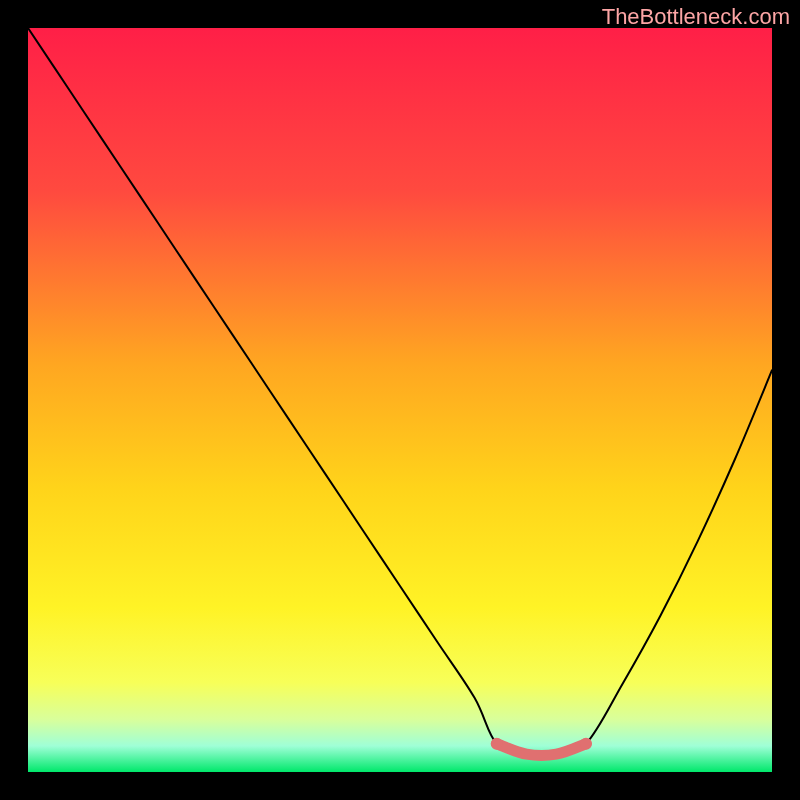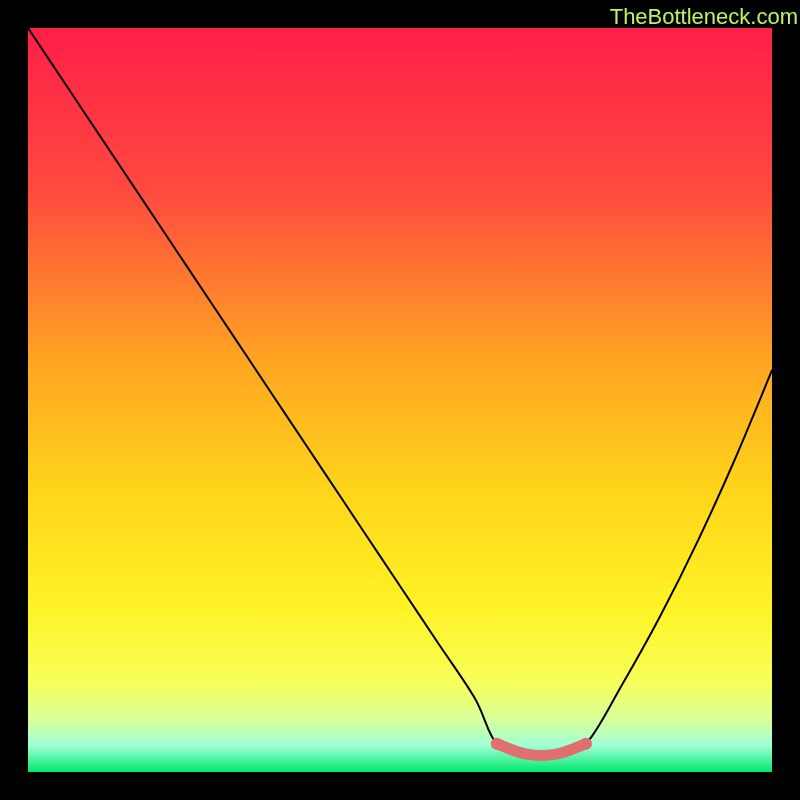--- a/index.html
+++ b/index.html
@@ -36,25 +36,25 @@
   .curve-svg {
     position: absolute;
     left: 0;
     top: 0;
     width: 100%;
     height: 100%;
   }
   .watermark {
     position: absolute;
     top: 4px;
-    right: 2px;
+    right: 10px;
     font-family: Arial, Helvetica, sans-serif;
     font-size: 22px;
     font-weight: 400;
-    color: #bef264;
+    color: #fca5a5;
     letter-spacing: 0px;
     user-select: none;
   }
 </style>
 </head>
 <body>
 
 <div class="frame">
   <div class="plot">
     <svg class="gradient" viewBox="0 0 744 744" preserveAspectRatio="none">

